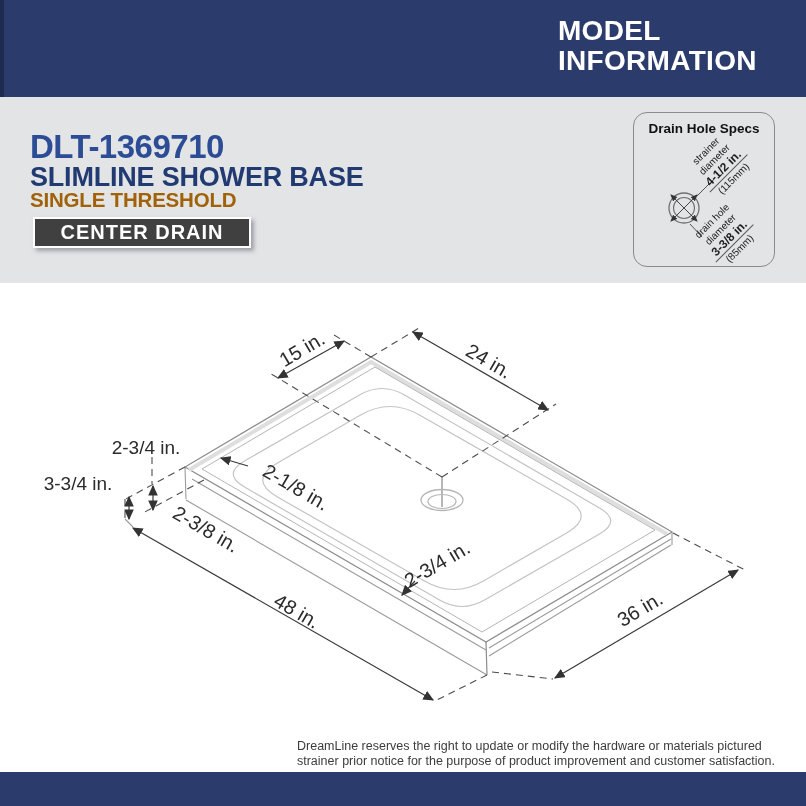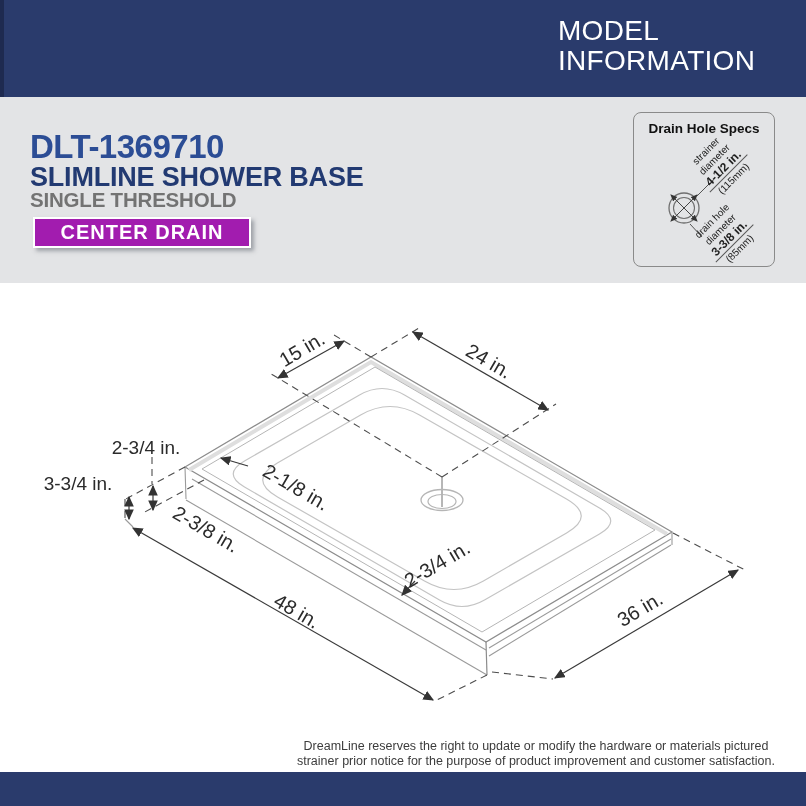--- a/index.html
+++ b/index.html
@@ -1,50 +1,50 @@
 <!DOCTYPE html>
 <html><head>
 <meta charset="utf-8">
 <style>
   html,body{margin:0;padding:0;background:#fff;}
   #stage{position:relative;width:806px;height:806px;overflow:hidden;background:#ffffff;
          font-family:"Liberation Sans",sans-serif;}
   
   .header{position:absolute;left:0;top:0;width:806px;height:97px;background:#2a3b6c;}
   .header-accent{position:absolute;left:0;top:0;width:4px;height:97px;background:#1e2a50;}
-  .header-title{position:absolute;left:558px;top:16px;color:#ffffff;font-weight:normal;
+  .header-title{position:absolute;left:558px;top:16px;color:#ffffff;font-weight:bold;
                 font-size:28px;line-height:30px;letter-spacing:0.3px;}
   
   .panel{position:absolute;left:0;top:97px;width:806px;height:186px;background:#e3e4e6;}
   .model-number{position:absolute;left:30px;top:128px;font-size:33px;font-weight:bold;
                 color:#2c4d95;letter-spacing:-0.5px;}
   .product-name{position:absolute;left:30px;top:162px;font-size:27px;font-weight:bold;
                 color:#223a72;letter-spacing:-0.2px;}
   .threshold{position:absolute;left:30px;top:188px;font-size:20.5px;font-weight:bold;
-             color:#737373;letter-spacing:-0.2px;}
-  .drain-badge{position:absolute;left:33px;top:217px;width:214px;height:27px;background:#a21caf;
+             color:#a16207;letter-spacing:-0.2px;}
+  .drain-badge{position:absolute;left:33px;top:217px;width:214px;height:27px;background:#404040;
                border:2px solid #ffffff;box-shadow:3px 3px 4px rgba(90,95,105,.5);
                color:#ffffff;font-weight:bold;font-size:20px;letter-spacing:1px;
                text-align:center;line-height:27px;}
   
   .specs-box{position:absolute;left:633px;top:112px;width:142px;height:155px;
-             border:1.4px solid #8a8a8a;border-radius:8px;box-sizing:border-box;}
+             border:1.4px solid #8a8a8a;border-radius:14px;box-sizing:border-box;}
   .specs-title{position:absolute;left:0;top:8px;width:100%;text-align:center;
                font-size:13.5px;font-weight:bold;color:#111;}
   .spec-rot{position:absolute;text-align:center;font-size:10px;color:#222;line-height:12px;
             transform:translate(-50%,-50%) rotate(-45deg);white-space:nowrap;}
   .spec-rot .val{font-size:12px;font-weight:bold;border-bottom:1px solid #555;padding:0 4px 1px 4px;}
   .spec-rot .metric{padding-top:1px;}
   .specs-svg{position:absolute;left:0;top:0;}
   
   .diagram{position:absolute;left:0;top:0;width:806px;height:806px;}
   .dim-label{font-size:20px;fill:#2b2b2b;}
   .dim-label-sm{font-size:19px;fill:#2b2b2b;}
   
-  .disclaimer{position:absolute;right:31px;top:739px;text-align:center;font-size:12.5px;
+  .disclaimer{position:absolute;right:31px;top:739px;text-align:left;font-size:12.5px;
               line-height:14.5px;color:#3c3c3c;}
   .footer-band{position:absolute;left:0;top:772px;width:806px;height:34px;background:#2a3b6c;}
 </style>
 </head>
 <body>
 
 <div id="stage">
 
   <div class="header">
     <div class="header-accent"></div>

